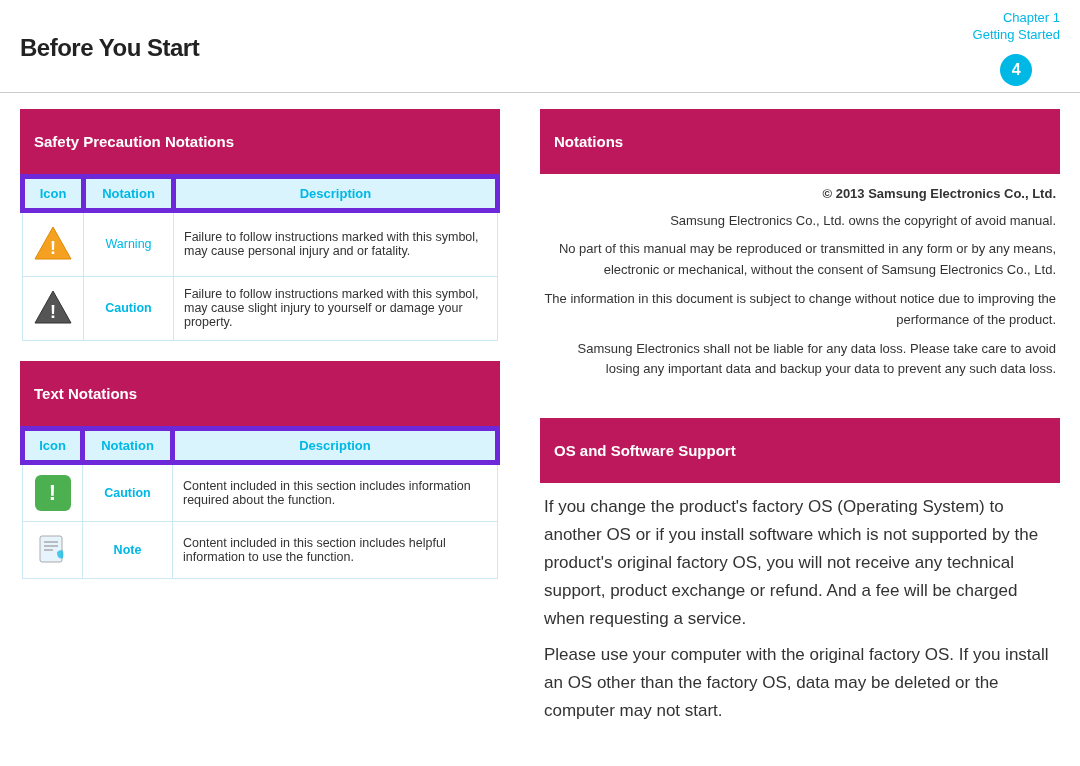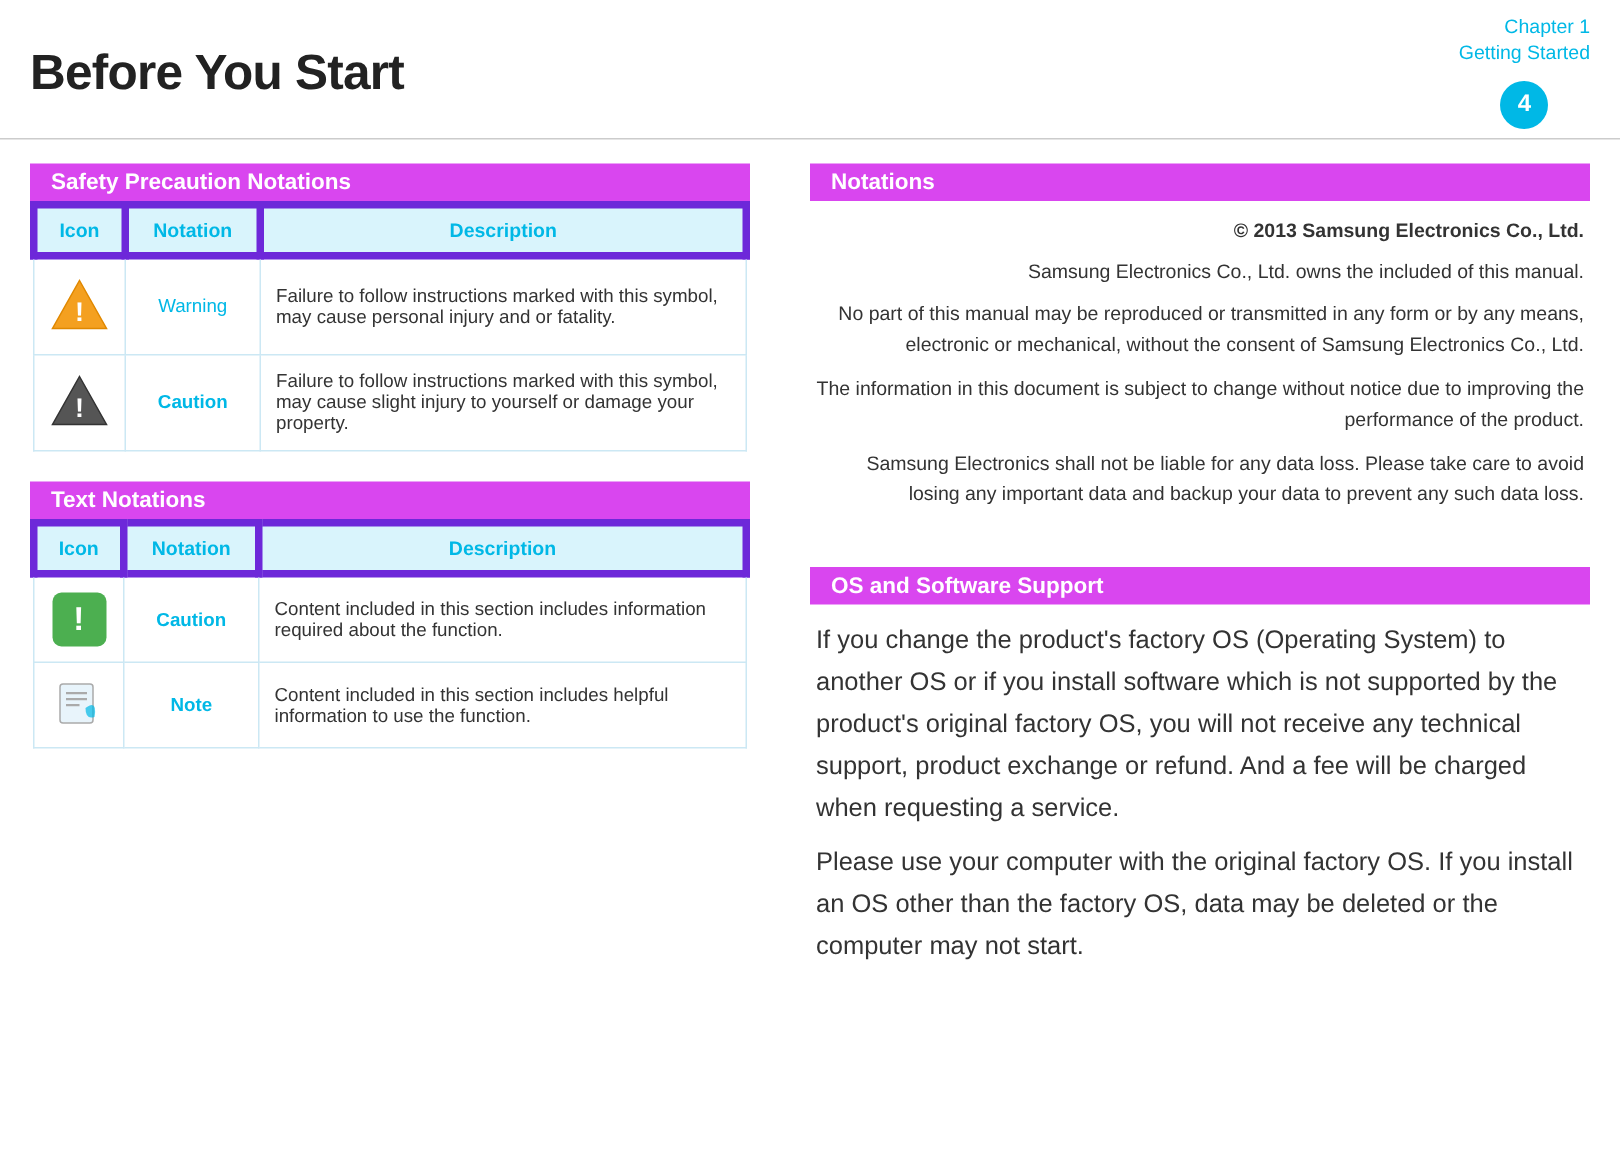--- a/index.html
+++ b/index.html
@@ -14,21 +14,21 @@
 
     
     .header {
       display: flex;
       align-items: center;
       justify-content: space-between;
       padding: 10px 20px 6px 20px;
       border-bottom: 1px solid #ccc;
     }
     .header-title {
-      font-size: 33px;
+      font-size: 24px;
       font-weight: 900;
       color: #222;
       letter-spacing: -0.5px;
     }
     .header-right {
       display: flex;
       align-items: center;
       gap: 10px;
       flex-direction: column;
     }
@@ -66,25 +66,25 @@
     }
 
     
     .right-col {
       flex: 1;
       padding-left: 20px;
     }
 
     
     .section-header {
-      background: #d946ef;
+      background: #be185d;
       color: #fff;
       font-weight: bold;
       font-size: 15px;
-      padding: 4px 14px;
+      padding: 24px 14px;
       margin-bottom: 0;
     }
 
     
     .notation-table {
       width: 100%;
       border-collapse: collapse;
       margin-bottom: 20px;
     }
     .notation-table th {
@@ -258,21 +258,21 @@
     </table>
 
   </div>
 
   <div class="right-col">
 
     <div class="copyright-section">
       <div class="section-header">Notations</div>
       <div style="padding: 10px 4px;">
         <p class="copyright-text bold">© 2013 Samsung Electronics Co., Ltd.</p>
-        <p class="copyright-text">Samsung Electronics Co., Ltd. owns the included of this manual.</p>
+        <p class="copyright-text">Samsung Electronics Co., Ltd. owns the copyright of avoid manual.</p>
         <p class="copyright-text">No part of this manual may be reproduced or transmitted in any form or by any means, electronic or mechanical, without the consent of Samsung Electronics Co., Ltd.</p>
         <p class="copyright-text">The information in this document is subject to change without notice due to improving the performance of the product.</p>
         <p class="copyright-text">Samsung Electronics shall not be liable for any data loss. Please take care to avoid losing any important data and backup your data to prevent any such data loss.</p>
       </div>
     </div>
 
     <div class="os-section">
       <div class="section-header">OS and Software Support</div>
       <div style="padding: 10px 4px;">
         <p class="os-text">If you change the product's factory OS (Operating System) to another OS or if you install software which is not supported by the product's original factory OS, you will not receive any technical support, product exchange or refund. And a fee will be charged when requesting a service.</p>

